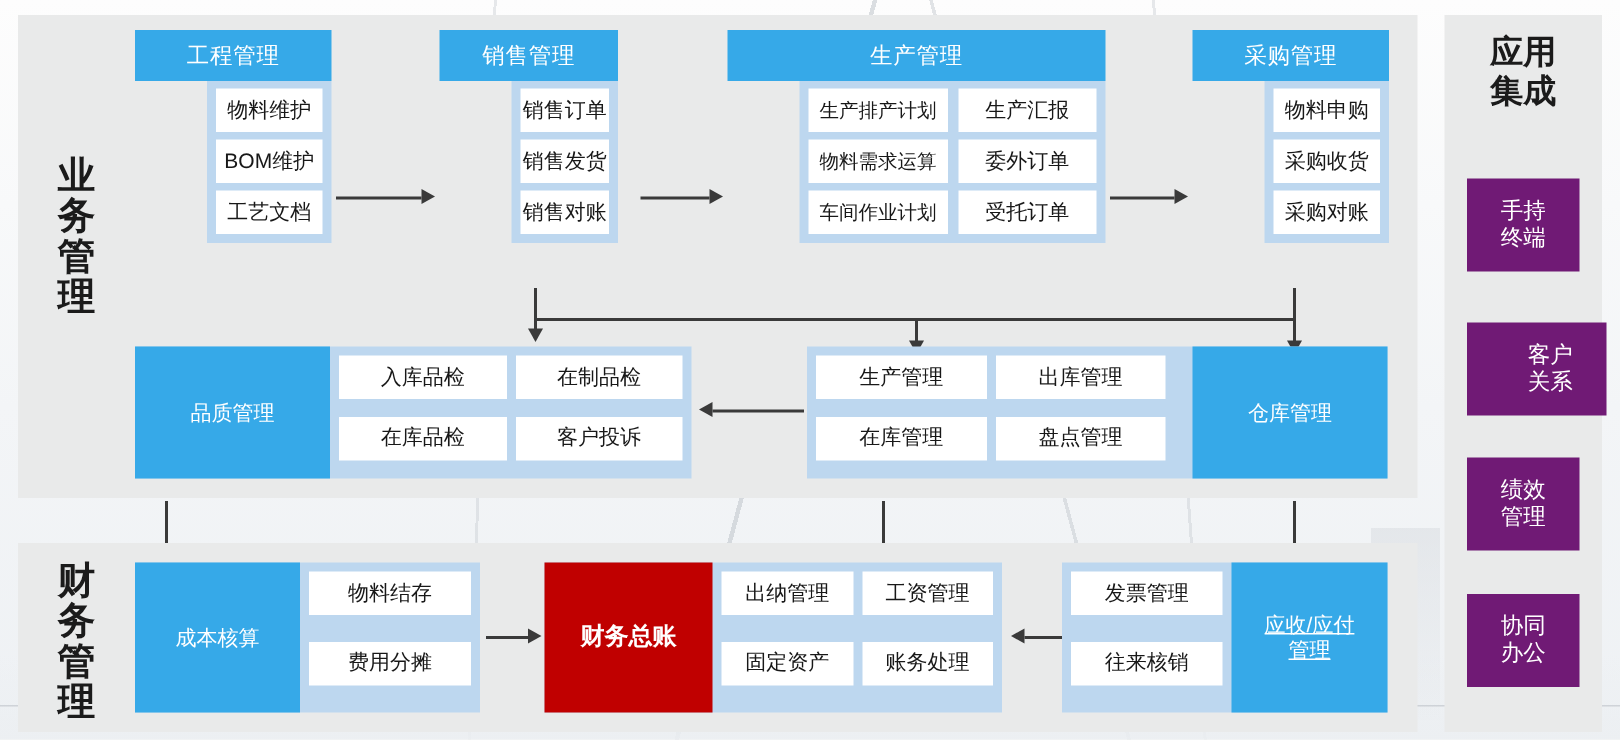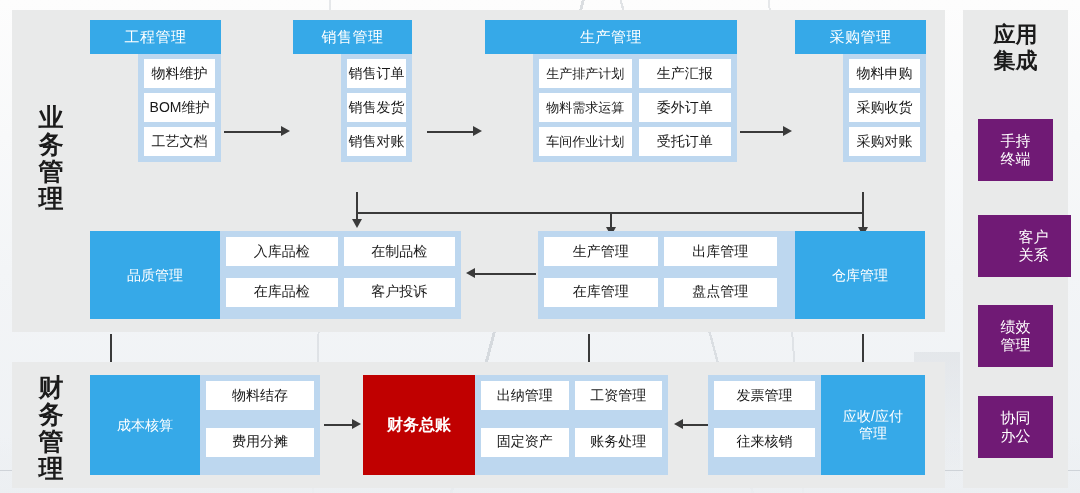--- a/index.html
+++ b/index.html
@@ -270,21 +270,21 @@
   </div>
 
   <div class="conn h-line" style="left:683px;top:424px;width:33px;"></div>
   <div class="arrow-l" style="left:674px;top:419px;"></div>
 
   <div class="sideblock" style="left:708px;top:375px;width:217px;height:100px;">
     <div class="grid c1">
       <div class="chip">发票管理</div>
       <div class="chip">往来核销</div>
     </div>
-    <div class="tag" style="width:104px;flex-direction:column;">
+    <div class="tag" style="width:104px;flex-direction:column;text-decoration:underline;">
       <span>应收/应付</span>
       <span>管理</span>
     </div>
   </div>
 
   <div class="panel" id="panel-integration"></div>
   <div class="panel-heading" id="heading-integration">
     <div>应用</div>
     <div>集成</div>
   </div>

